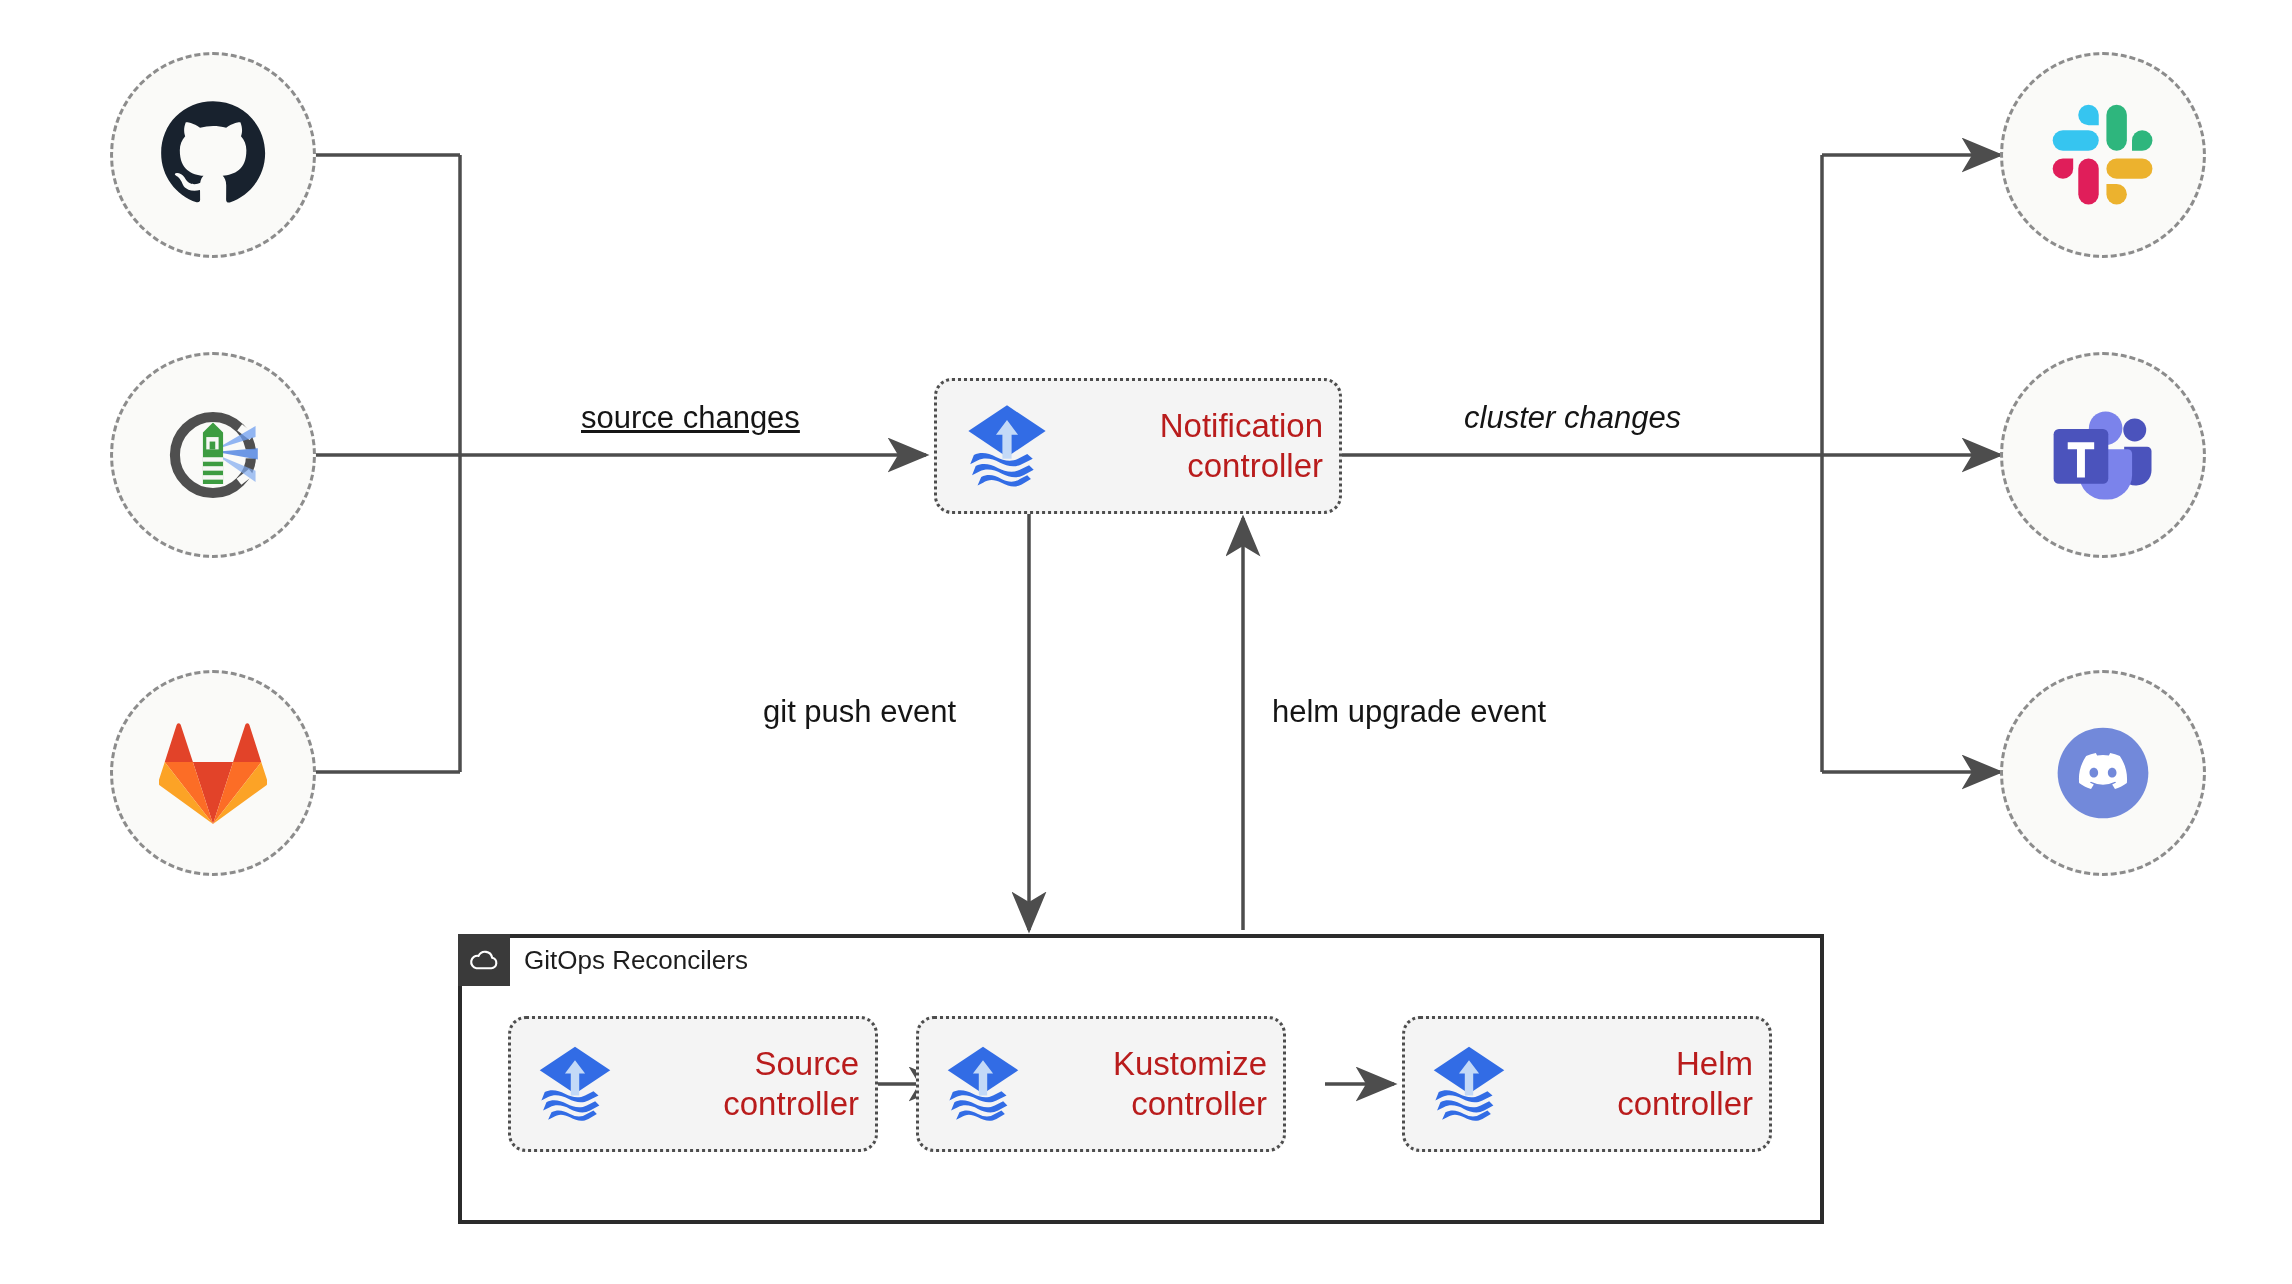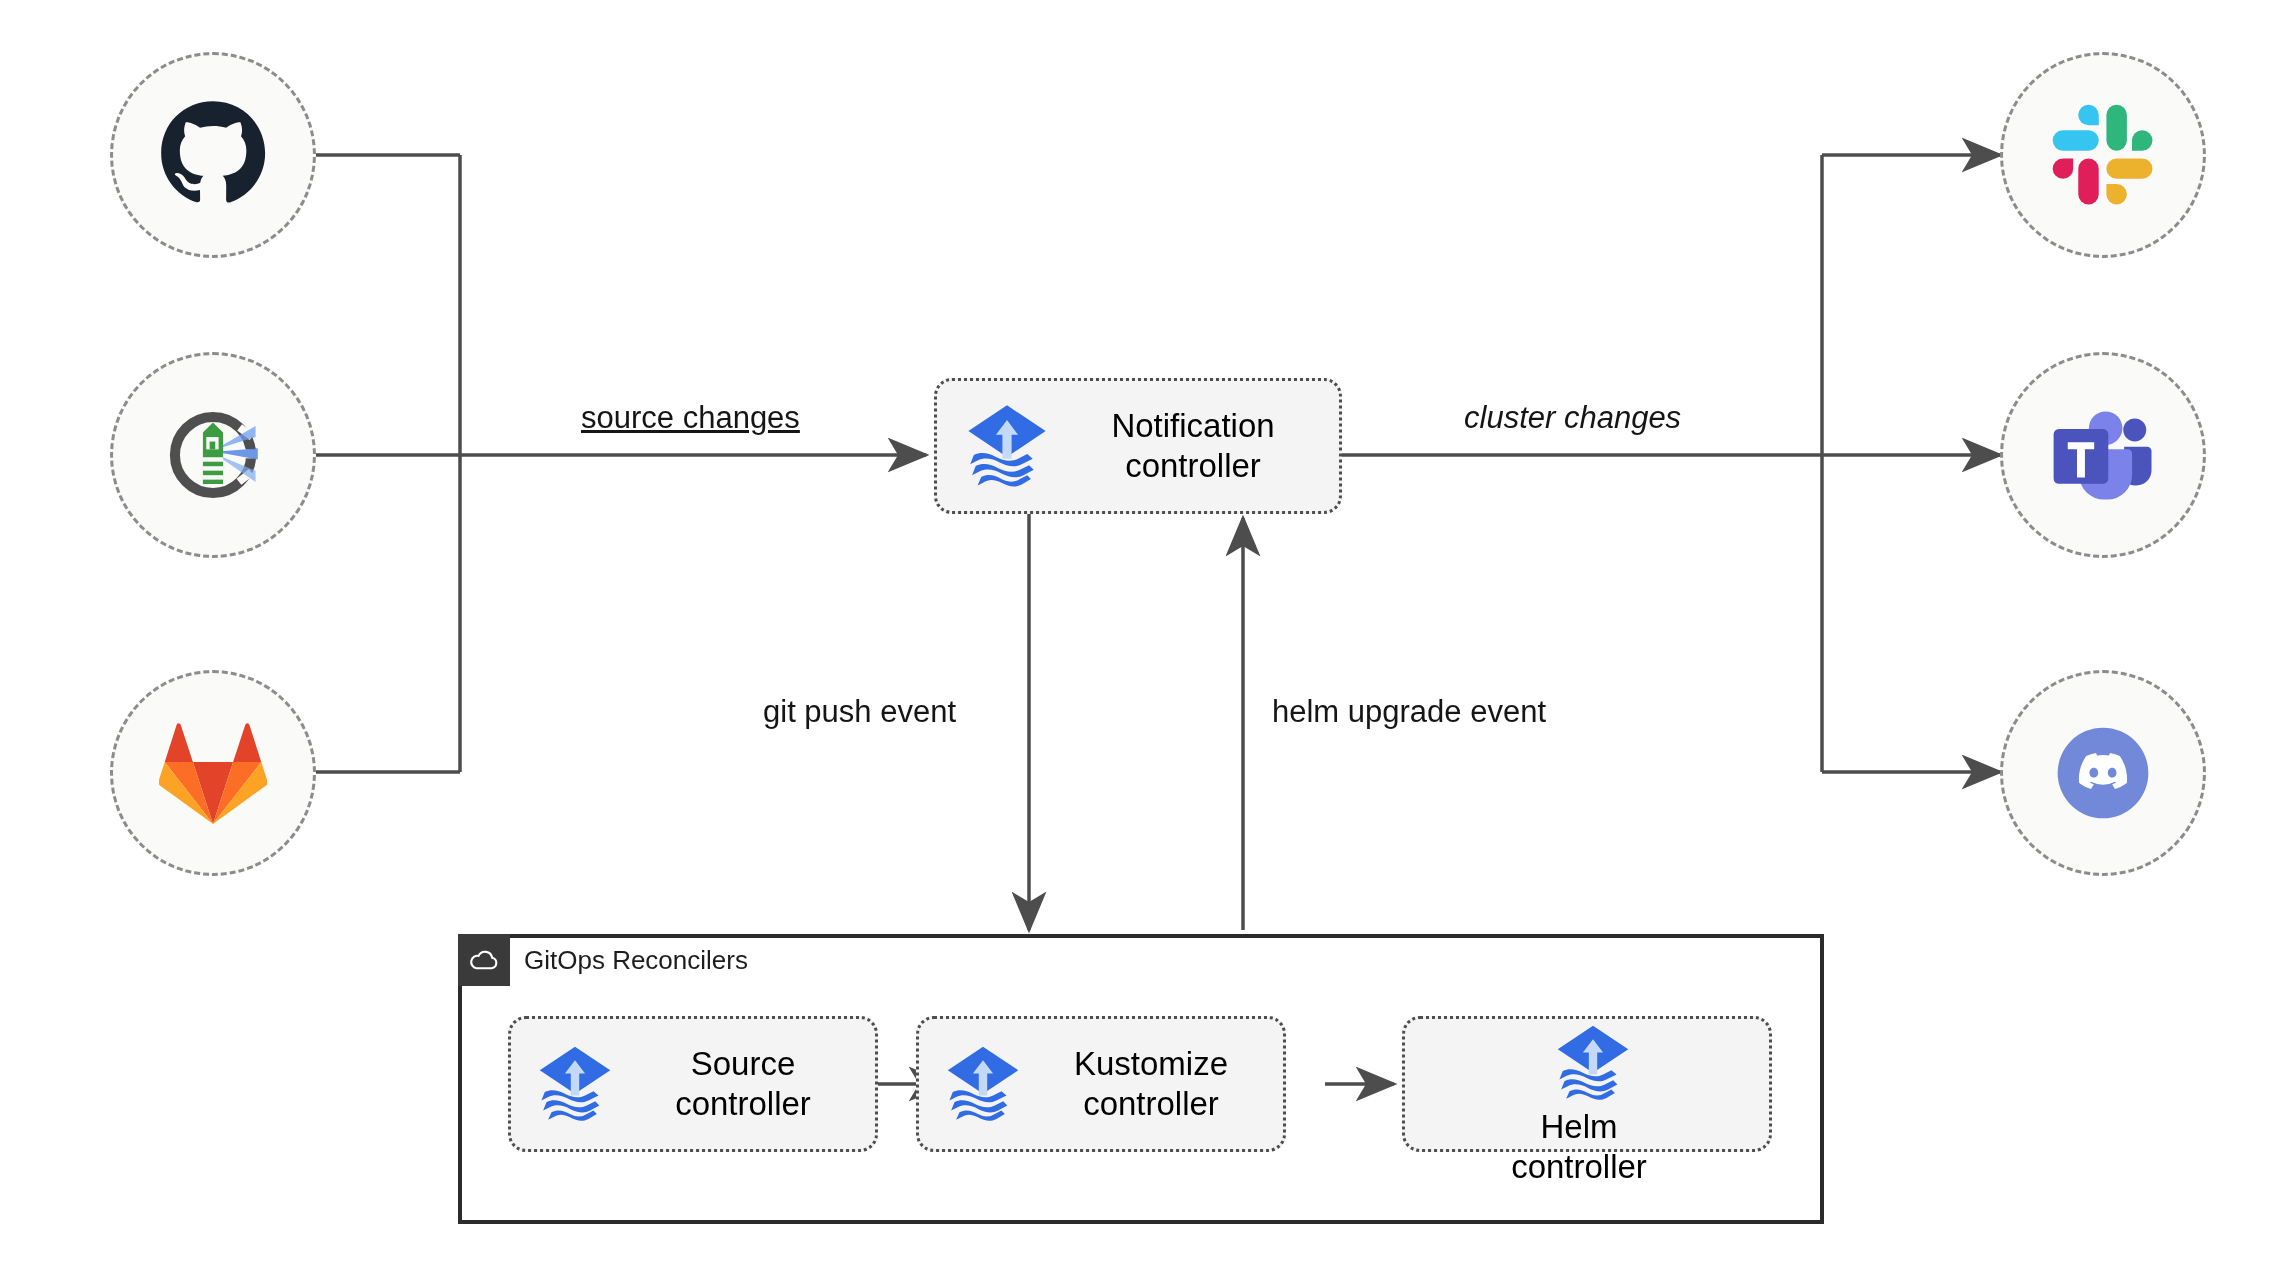--- a/index.html
+++ b/index.html
@@ -60,40 +60,40 @@
     align-items: center;
     justify-content: flex-start;
   }
   .ctrl-box .flux-logo {
     flex: 0 0 auto;
     margin-left: 22px;
     margin-right: 10px;
   }
   .ctrl-box .ctrl-label {
     flex: 1 1 auto;
-    text-align: center;
-    color: #000000;
+    text-align: right;
+    color: #b91c1c;
     line-height: 1.22;
     padding-right: 16px;
     white-space: pre-line;
   }
 
   #notification-controller {
     left: 934px;
     top: 378px;
     width: 408px;
     height: 136px;
   }
   #notification-controller .ctrl-label { font-size: 33px; }
   #notification-controller .flux-logo { margin-left: 24px; }
 
   .inner-ctrl { height: 136px; top: 1016px; }
   #source-controller    { left: 508px;  width: 370px; }
   #kustomize-controller { left: 916px;  width: 370px; }
-  #helm-controller      { left: 1402px; width: 370px; flex-direction: column; }
+  #helm-controller      { left: 1402px; width: 370px; }
   .inner-ctrl .ctrl-label { font-size: 33px; }
 
   
   #gitops-group {
     position: absolute;
     left: 458px;
     top: 934px;
     width: 1366px;
     height: 290px;
     border: 4px solid #2b2b2b;

